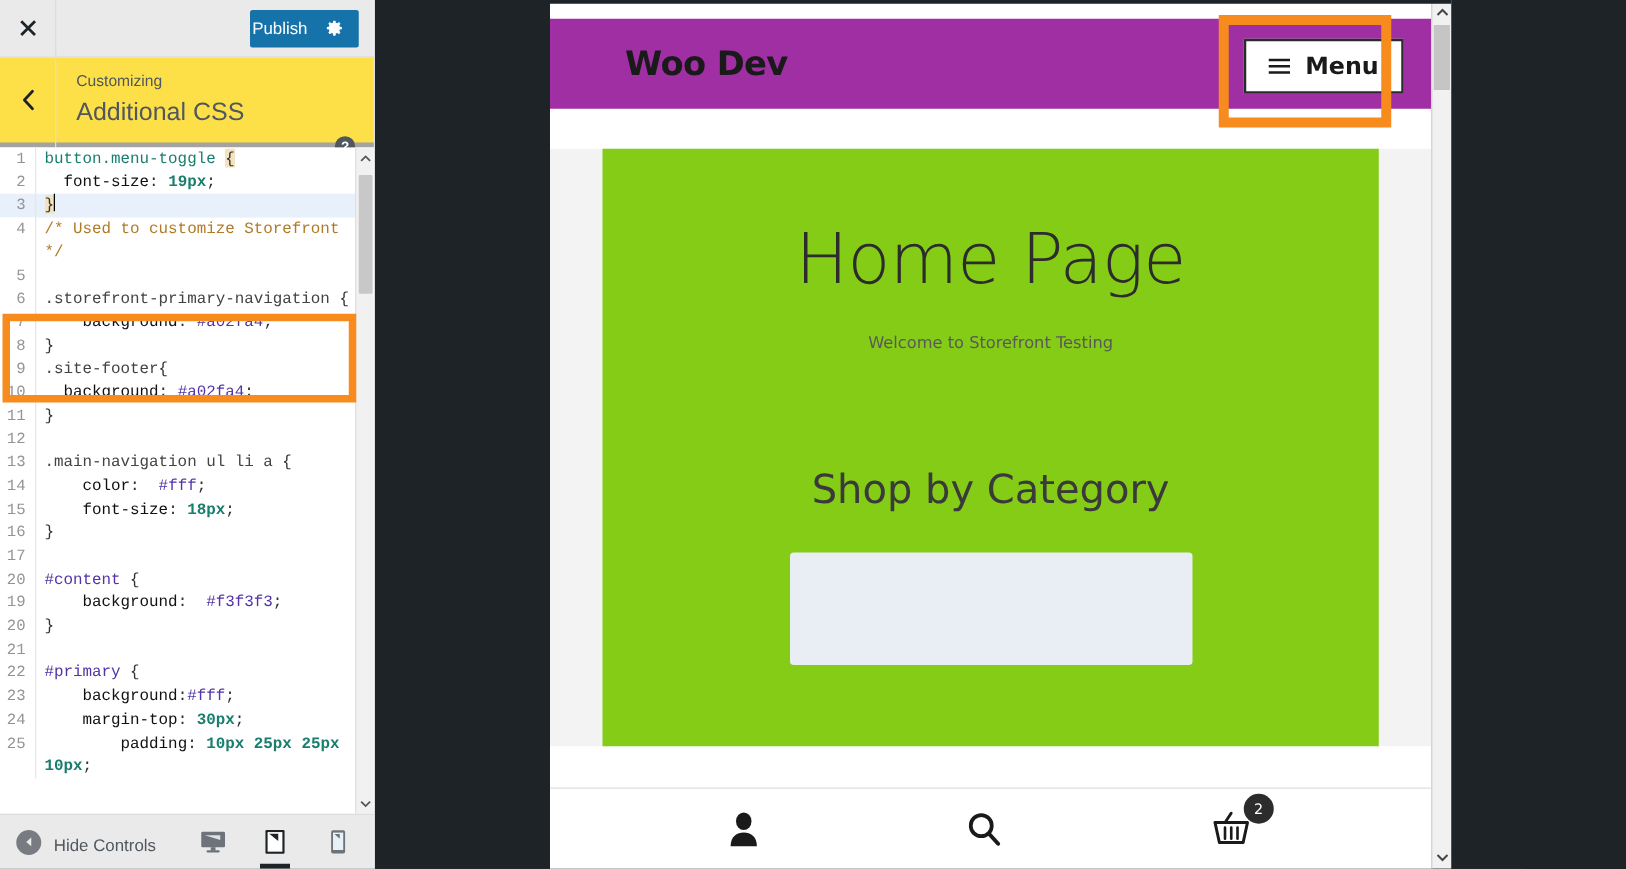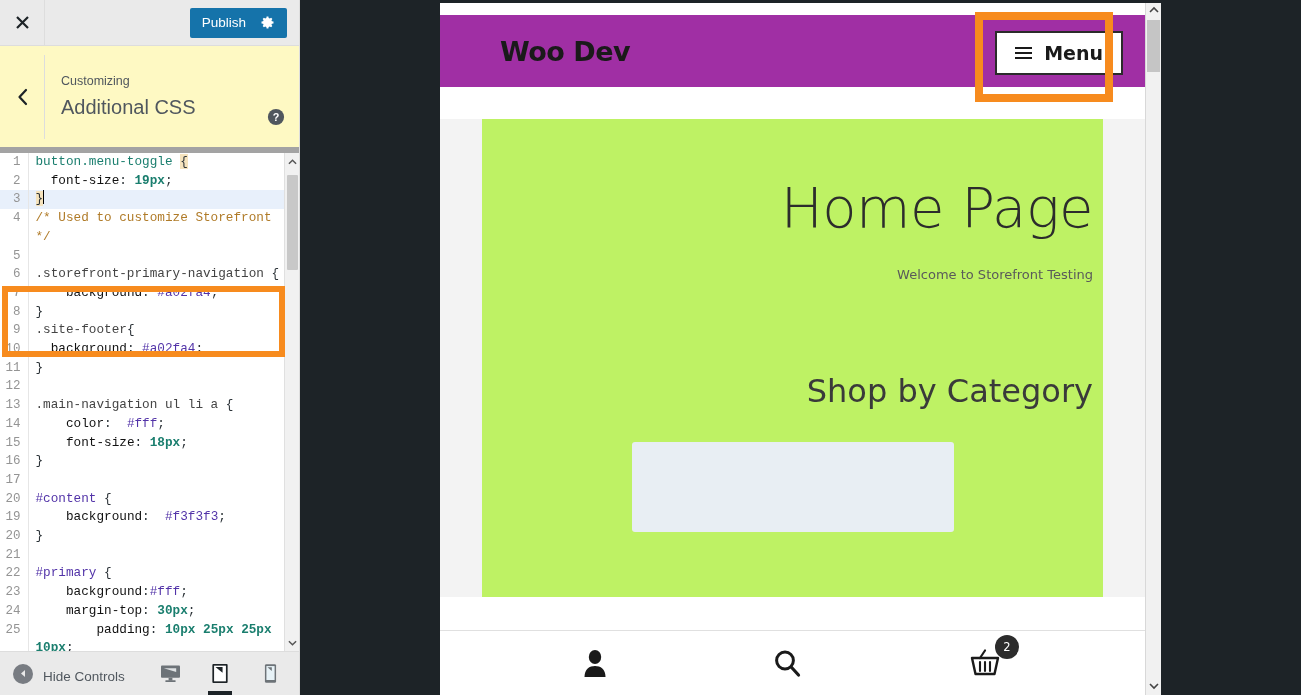--- a/index.html
+++ b/index.html
@@ -22,29 +22,29 @@
   }
   .cz-close {
     width: 45px; height: 45px; display: flex; align-items: center;
     justify-content: center; cursor: pointer; font-size: 17px; color: #1d2327;
     border-right: 1px solid #ddd; background: #eaeaea; font-weight: 400;
   }
   .cz-close svg { display:block; }
   .publish-wrap { margin-left: auto; display: flex; align-items: center; padding-right: 12px; }
   .publish-btn {
     background: #1573aa; color: #fff; border: none; height: 30px;
-    display: flex; align-items: center; padding: 0 12px 0 12px; cursor: pointer;
+    display: flex; align-items: center; padding: 0 12px 0 2px; cursor: pointer;
     font-size: 13.5px; border-radius: 2px;
   }
   .publish-btn .gear { margin-left: 14px; display: flex; align-items: center; }
   .publish-btn .gear svg { display: block; }
 
   .cz-header {
-    height: 107px; background: #fef9c3; display: flex; align-items: center;
-    border-bottom: 6px solid #a3a3a3; flex: 0 0 auto; position: relative;
+    height: 72px; background: #fde047; display: flex; align-items: center;
+    border-bottom: 4px solid #a3a3a3; flex: 0 0 auto; position: relative;
   }
   .cz-back {
     width: 45px; height: 84px; display: flex; align-items: center;
     justify-content: center; border-right: 1px solid #ddd; cursor: pointer;
     color: #1d2327;
   }
   .cz-titles { padding-left: 16px; flex: 1; }
   .cz-breadcrumb { font-size: 12.5px; color: #50575e; line-height: 1.5; }
   .cz-panel-title { font-size: 20px; color: #50575e; font-weight: 400; line-height: 1.4; margin-top: 2px; }
   .cz-help {
@@ -157,22 +157,22 @@
   .menu-toggle .bars i { display: block; width: 17px; height: 2px; background: #1a1a1a; }
   .menu-toggle .mtxt { font-size: 19px; font-weight: 700; color: #1a1a1a; font-family: "DejaVu Sans", sans-serif; }
   .hl-menu {
     position: absolute; left: 535px; top: 12px; width: 138px; height: 90px;
     border: 8px solid #f78b1e; z-index: 30; pointer-events: none;
   }
 
   .site-white-gap { height: 32px; background: #fff; }
   .site-content { background: #f3f3f3; padding-top: 0; height: 478px; position: relative; }
   .primary-box {
-    background: #bef264; margin: 0 42px; padding: 58px 10px 0 10px;
-    height: 100%; text-align: right;
+    background: #84cc16; margin: 0 42px; padding: 58px 10px 0 10px;
+    height: 100%; text-align: center;
   }
   .page-title {
     font-family: "DejaVu Sans", sans-serif; font-weight: 300;
     font-size: 56px; color: #2c2c2c; line-height: 1.1; letter-spacing: -0.5px;
   }
   .page-sub { font-size: 13px; color: #5a5a5a; margin-top: 28px; font-family: "DejaVu Sans", sans-serif; }
   .cat-title {
     font-family: "DejaVu Sans", sans-serif; font-weight: 400;
     font-size: 32px; color: #3a3a3a; margin-top: 90px;
   }

